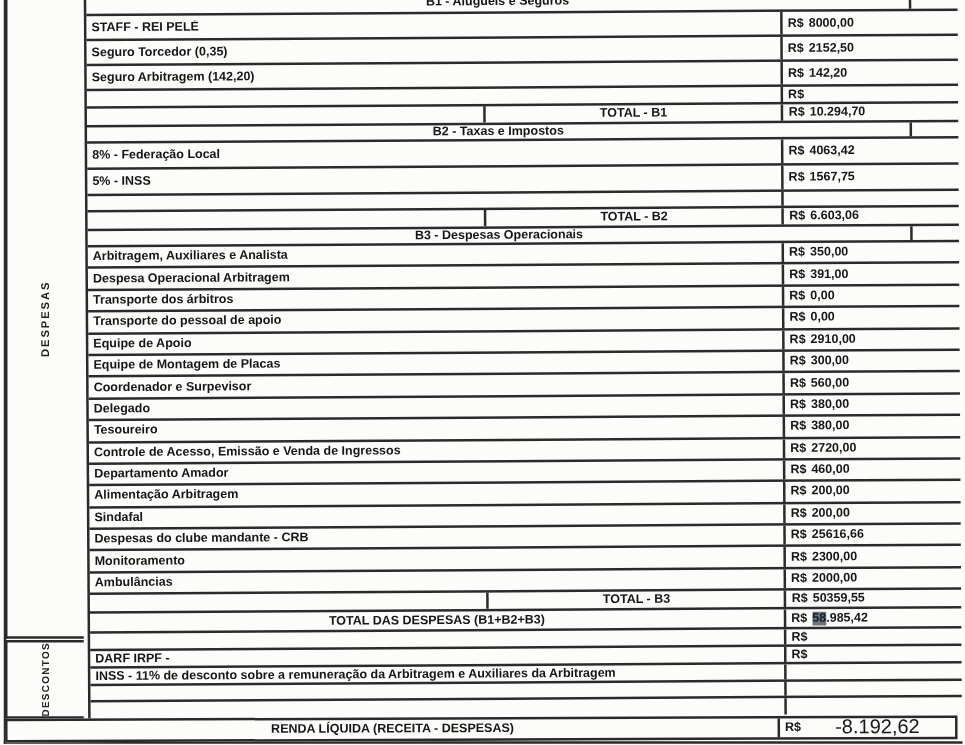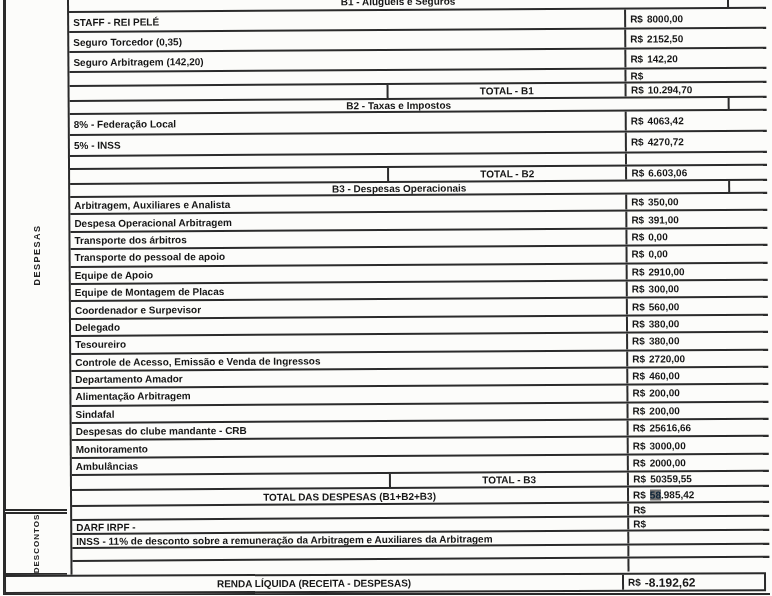--- a/index.html
+++ b/index.html
@@ -35,21 +35,21 @@
     display:flex;align-items:center;justify-content:center;font-weight:bold;font-size:10px;}
   .row.grand .gcell{flex:1;text-align:center;font-weight:bold;font-size:10px;}
   .hl{background:#737373;color:#0b2236;}
   
   .renda{position:absolute;left:4px;top:575px;width:762px;height:19px;
     border:2px solid #2a2a2a;display:flex;align-items:center;background:#fcfcfa;
     transform:rotate(-0.2deg);transform-origin:0 0;}
   .renda .gcell{flex:1;text-align:center;font-weight:bold;font-size:10px;}
   .renda .val{width:142px;align-self:stretch;border-left:2px solid #2b2b2b;display:flex;align-items:center;}
   .renda .rs{font-weight:bold;font-size:10px;margin:0 4px;}
-  .renda .num{flex:1;text-align:left;font-weight:bold;font-size:12px;padding-right:5px;}
+  .renda .num{flex:1;text-align:center;font-weight:normal;font-size:16px;padding-right:5px;}
   
   .row.header.clipped{align-items:flex-start;}
   .row.header.clipped .hcell{line-height:10px;margin-top:-1px;}
 </style>
 </head>
 <body>
 
 <div class="page">
   <div class="outer-border"></div>
 
@@ -112,21 +112,21 @@
       <div class="lbl">8% - Federação Local</div>
       <div class="val">
           <span class="rs">R$</span>
           <span class="num">4063,42</span>
         </div>
     </div>
     <div class="row" style="height:21px">
       <div class="lbl">5% - INSS</div>
       <div class="val">
           <span class="rs">R$</span>
-          <span class="num">4270,72</span>
+          <span class="num">1567,75</span>
         </div>
     </div>
     <div class="row" style="height:13px">
       <div class="lbl"></div>
       <div class="val"></div>
     </div>
     <div class="row total" style="height:15px">
       <div class="spacer"></div>
       <div class="tcell">TOTAL - B2</div>
       <div class="val">
@@ -235,21 +235,21 @@
       <div class="lbl">Despesas do clube mandante - CRB</div>
       <div class="val">
           <span class="rs">R$</span>
           <span class="num">25616,66</span>
         </div>
     </div>
     <div class="row" style="height:17.4px">
       <div class="lbl">Monitoramento</div>
       <div class="val">
           <span class="rs">R$</span>
-          <span class="num">3000,00</span>
+          <span class="num">2300,00</span>
         </div>
     </div>
     <div class="row" style="height:17.4px">
       <div class="lbl">Ambulâncias</div>
       <div class="val">
           <span class="rs">R$</span>
           <span class="num">2000,00</span>
         </div>
     </div>
 

